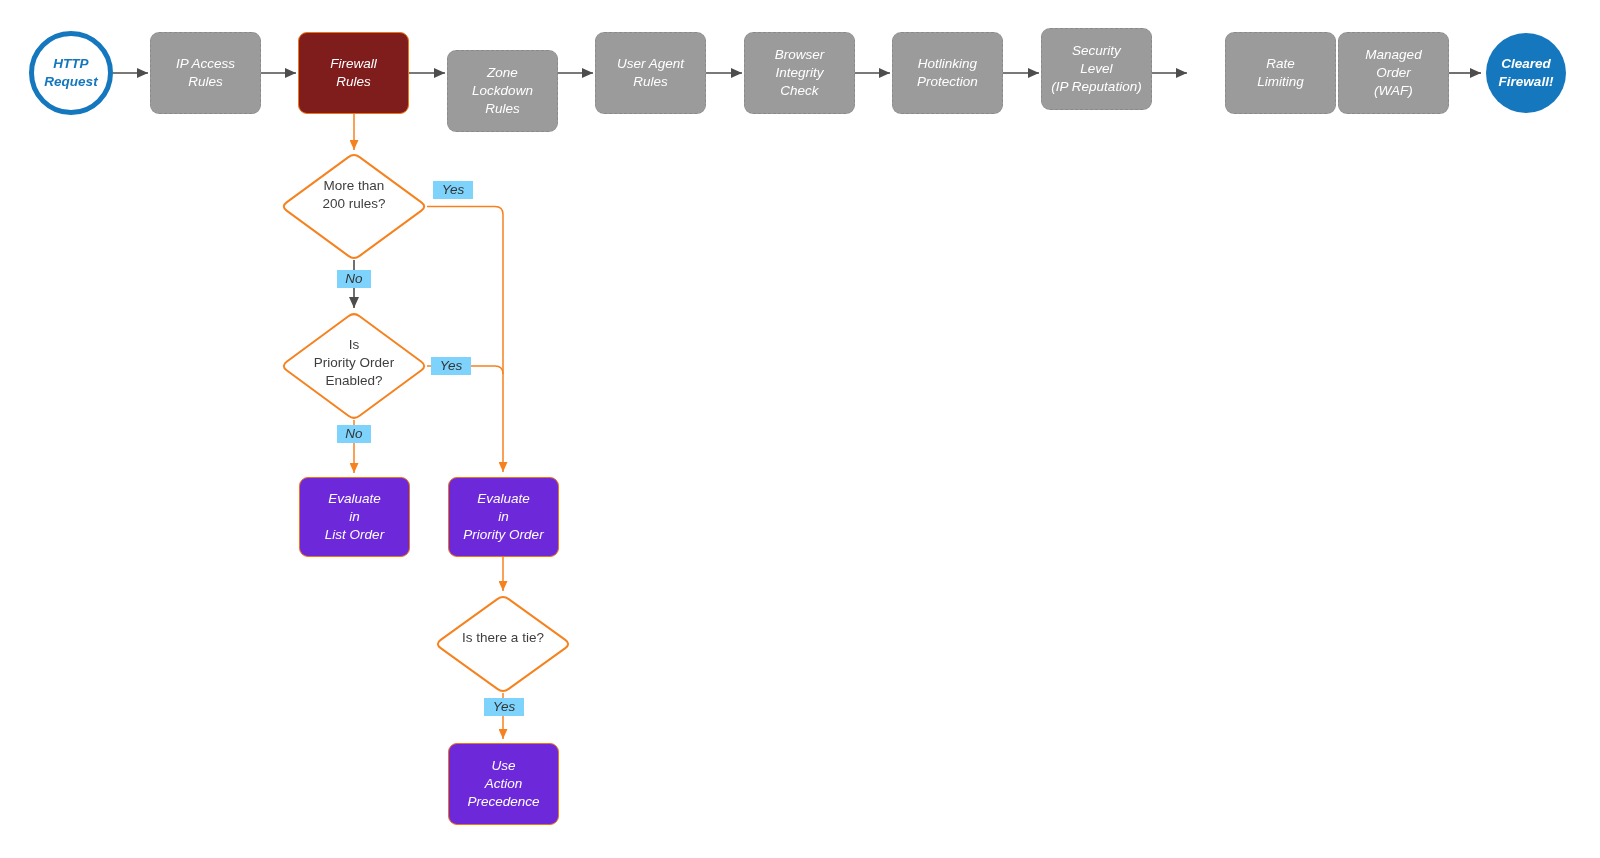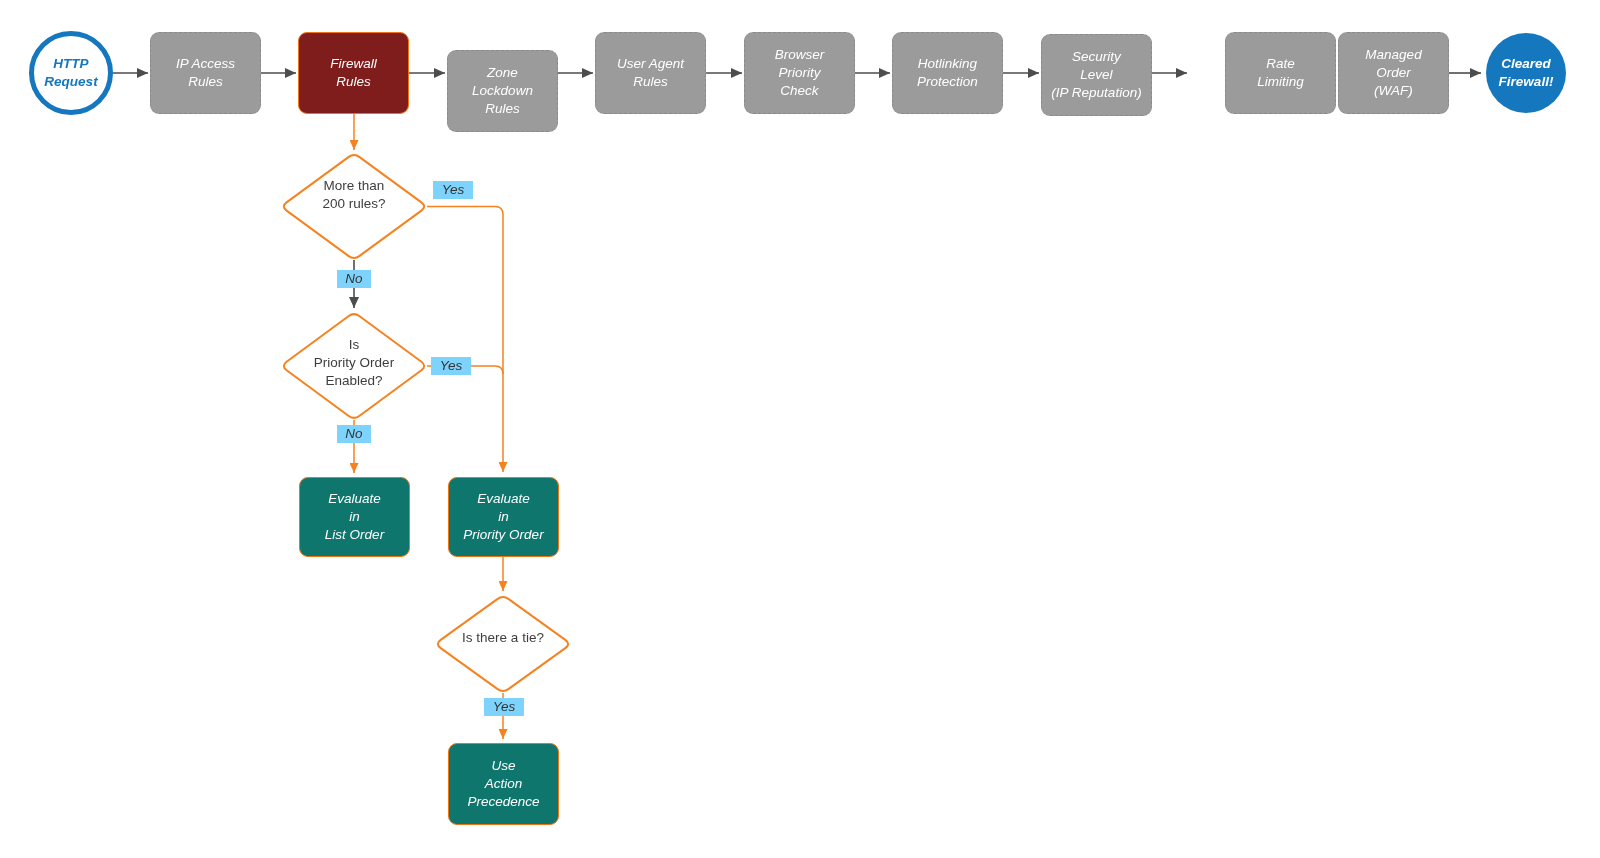--- a/index.html
+++ b/index.html
@@ -32,21 +32,21 @@
     font-style:italic;
     font-size:13.5px;
   }
   .step.highlight{
     background:#7f1d1d;
     border:1px solid #EE7512;
     align-items:center;
   }
   .action{
     width:111px;height:80px;
-    background:#0f766e;
+    background:#6d28d9;
     border:1px solid #EE7512;
     border-radius:9px;
     color:#ffffff;
     font-style:italic;
     font-size:13.5px;
   }
   .circle{
     border-radius:50%;
     font-style:italic;
     font-weight:bold;
@@ -155,28 +155,28 @@
     <span>Zone
 Lockdown
 Rules</span>
   </div>
   <div class="node step" style="left:595px;top:32px;">
     <span>User Agent
 Rules</span>
   </div>
   <div class="node step" style="left:744px;top:32px;">
     <span>Browser
-Priority
+Integrity
 Check</span>
   </div>
   <div class="node step" style="left:892px;top:32px;">
     <span>Hotlinking
 Protection</span>
   </div>
-  <div class="node step" style="left:1041px;top:34px;">
+  <div class="node step" style="left:1041px;top:28px;">
     <span>Security
 Level
 (IP Reputation)</span>
   </div>
   <div class="node step" style="left:1189px;top:32px;margin-left:36px;">
     <span>Rate
 Limiting</span>
   </div>
   <div class="node step" style="left:1338px;top:32px;">
     <span>Managed

